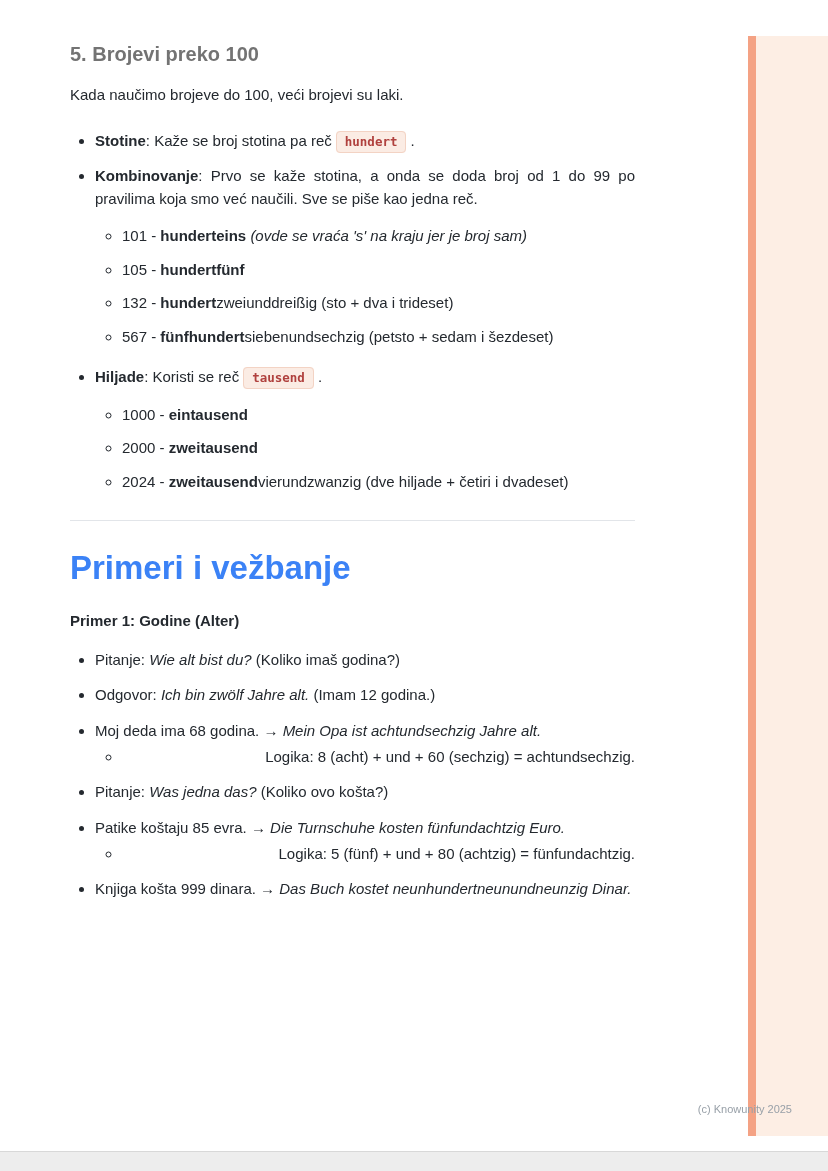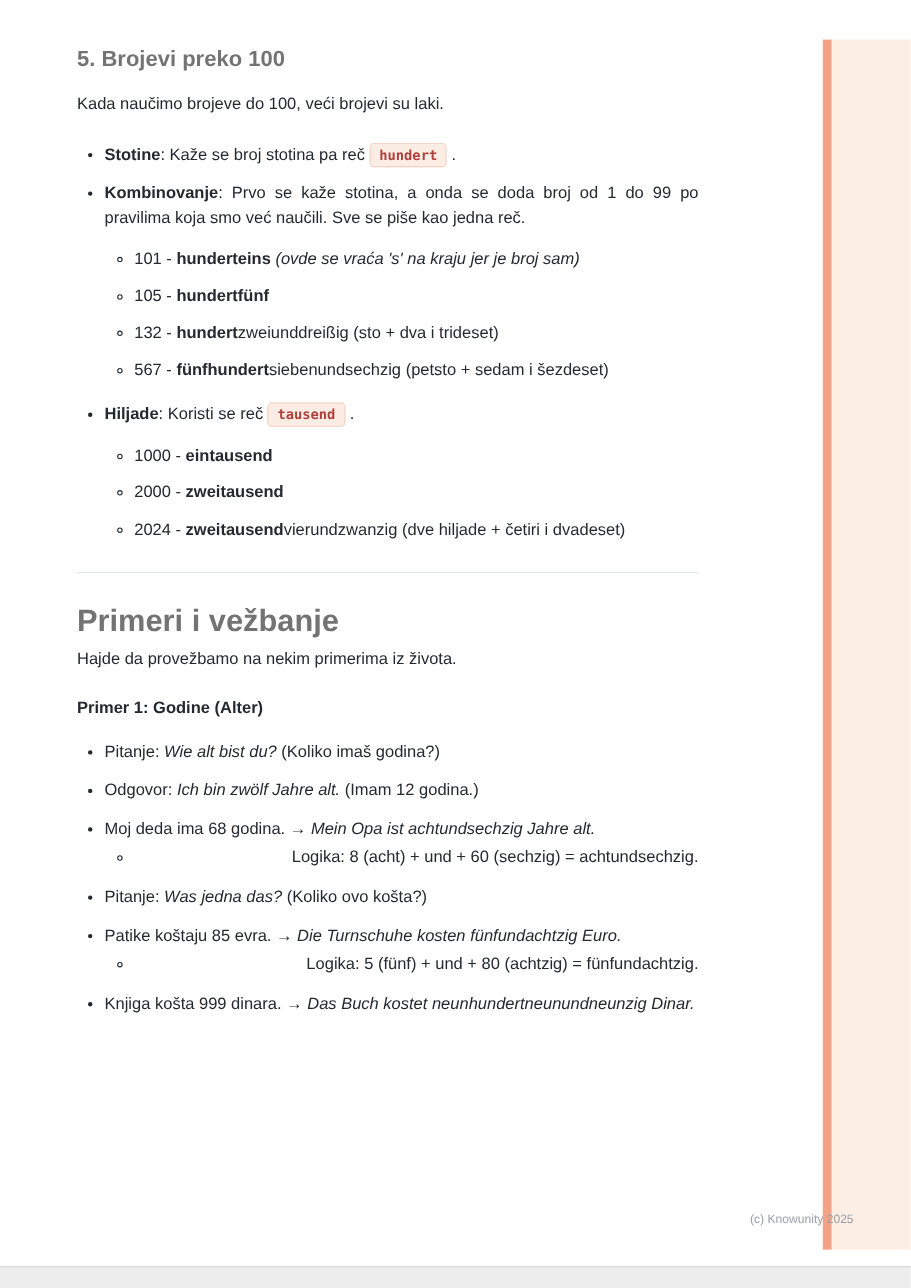--- a/index.html
+++ b/index.html
@@ -36,23 +36,23 @@
     margin-left: 70px;
     padding-top: 42px;
   }
   h2, h3, p, ul { margin: 0; padding: 0; }
   .h3 {
     font-size: 20px; line-height: 1.25; font-weight: 700;
     color: #737373;
     margin-bottom: 17px;
   }
   .h2 {
-    font-size: 28px; line-height: 1.2; font-weight: 700;
-    color: #737373;
-    margin: 27px 0 7px;
+    font-size: 33px; line-height: 1.2; font-weight: 700;
+    color: #3b82f6;
+    margin: 27px 0 17px;
   }
   .para { margin-bottom: 22px; }
   .para-title { font-weight: 700; margin: 22px 0 16px; }
   ul.l1 { list-style: disc; padding-left: 25px; margin: 0 0 6px; }
   ul.l1 > li { margin-bottom: 12px; text-align: left; line-height: 1.55; }
   ul.l1 > li.just { text-align: justify; }
   ul.l2 { list-style: circle; padding-left: 27px; margin: 15px 0 17px; text-align: left; }
   ul.l2 > li { margin-bottom: 11px; line-height: 1.5; }
   ul.l2.tight { margin: 4px 0 2px; }
   ul.l2.tight > li { margin-bottom: 2px; text-align: right; }
@@ -68,21 +68,21 @@
     border-radius: 4px;
     padding: 2px 8px 3px;
     margin: 0 4px;
     white-space: nowrap;
   }
   hr.divider {
     border: none; border-top: 1px solid #e2e5e9;
     margin: 27px 0 0; width: 565px;
   }
   .watermark {
-    position: absolute; right: 52px; bottom: 54px;
+    position: absolute; right: 36px; bottom: 54px;
     font-size: 11px; color: #98a0a8;
   }
 </style>
 </head>
 <body>
 
 <div class="page">
 
   <div class="side-band"></div>
   <div class="side-bar"></div>
@@ -115,21 +115,20 @@
           <li><span>2000 - </span><strong>zweitausend</strong></li>
           <li><span>2024 - </span><strong>zweitausend</strong><span>vierundzwanzig (dve hiljade + četiri i dvadeset)</span></li>
         </ul>
       </li>
 
     </ul>
 
     <hr class="divider">
 
     <h2 class="h2">Primeri i vežbanje</h2>
-    <p class="para">Hajde da provežbamo na nekim primerima iz života.</p>
 
     <p class="para-title">Primer 1: Godine (Alter)</p>
     <ul class="l1">
       <li><span>Pitanje: </span><em>Wie alt bist du?</em><span> (Koliko imaš godina?)</span></li>
       <li><span>Odgovor: </span><em>Ich bin zwölf Jahre alt.</em><span> (Imam 12 godina.)</span></li>
       <li>
         <span>Moj deda ima 68 godina. → </span><em>Mein Opa ist </em><em class="bi">achtundsechzig</em><em> Jahre alt.</em>
         <ul class="l2 tight">
           <li><span>Logika: 8 (acht) + und + 60 (sechzig) = achtundsechzig.</span></li>
         </ul>

